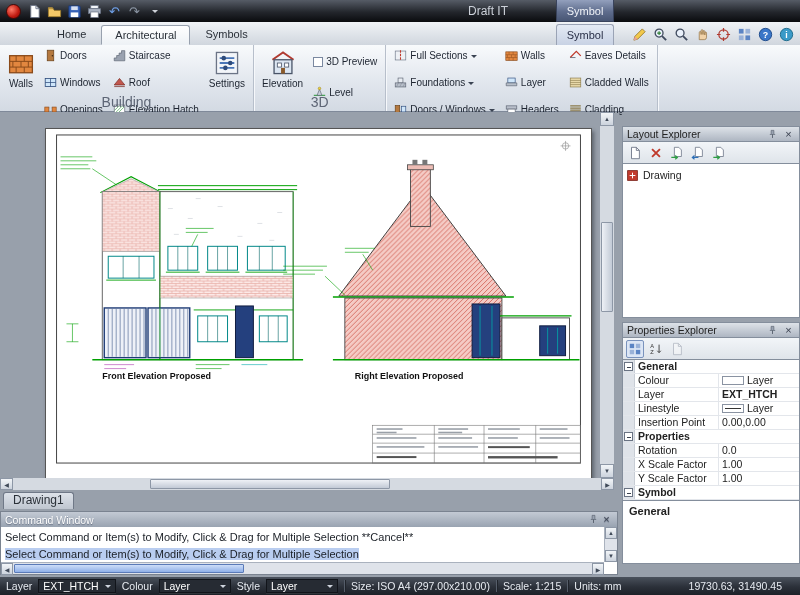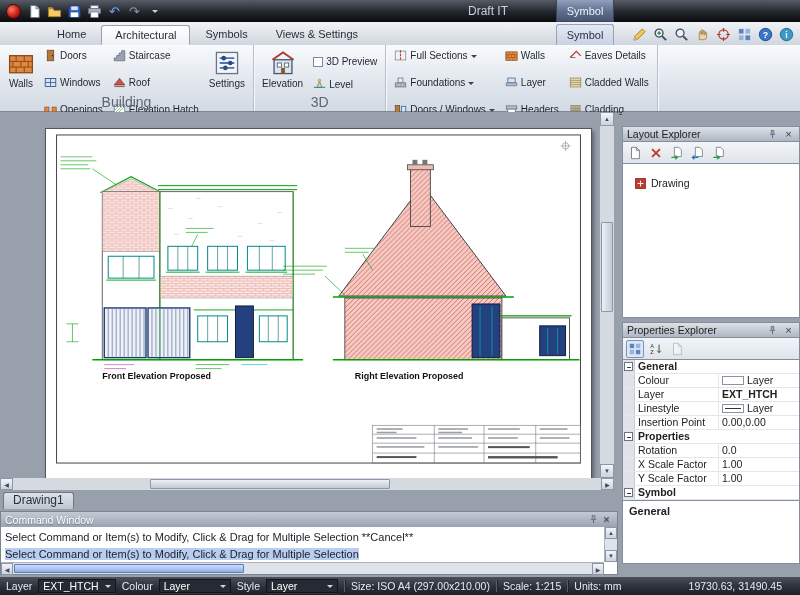--- a/index.html
+++ b/index.html
@@ -70,21 +70,21 @@
 
 
 #rightcol{position:absolute;top:112px;left:622px;width:178px;height:465px;background:#98a0ab}
 #le-gap{height:14px}
 .panel-h{height:16px;background:linear-gradient(#dde2e8,#aeb6c2);border:1px solid #848e9c;display:flex;align-items:center;padding:0 4px;color:#222;font-size:10.5px;gap:3px}
 .ph-ic{width:13px;height:13px;display:flex;align-items:center;justify-content:center;color:#3a4150;font-size:11px;line-height:1}
 .le-toolbar{height:22px;background:linear-gradient(#f2f5f8,#dfe4ea);border:1px solid #848e9c;border-top:none;display:flex;align-items:center;gap:3px;padding:0 3px}
 .tbtn{width:18px;height:18px;display:flex;align-items:center;justify-content:center;border:1px solid transparent;border-radius:2px}
 .tbtn.pressed{background:#dce6f5;border-color:#7a93bd}
 .tbtn.disabled{opacity:.4}
-.le-list{background:#fff;border:1px solid #848e9c;border-top:none;height:154px;padding:11px}
+.le-list{background:#fff;border:1px solid #848e9c;border-top:none;height:154px;padding:3px}
 .le-item{display:flex;align-items:center;gap:4px;height:16px;font-size:10.5px}
 #pe-gap{height:4px}
 #ptable{border:1px solid #848e9c;border-top:none;background:#fff;font-size:10.5px}
 .prow{display:flex;height:14px;border-bottom:1px solid #e3e6eb;align-items:stretch}
 .pgut{width:12px;background:#dfe3e9;border-right:1px solid #c8cdd5;display:flex;align-items:center;justify-content:center;flex:0 0 auto}
 .pname{width:84px;padding:0 3px;border-right:1px solid #e3e6eb;line-height:13px;overflow:hidden;white-space:nowrap;flex:0 0 auto}
 .pval{flex:1;padding:0 3px;line-height:13px;display:flex;align-items:center;gap:3px;overflow:hidden;white-space:nowrap}
 .prow.sec .pname{font-weight:bold;width:auto;border-right:none;flex:1}
 .minusbox{width:9px;height:9px;border:1px solid #6a7383;background:#fff;position:relative}
 .minusbox::after{content:"";position:absolute;left:1.5px;right:1.5px;top:3.5px;height:1px;background:#39404d}
@@ -298,21 +298,20 @@
   </span>
   <span id="apptitle">Draft IT</span>
   <span id="tb-symbol">Symbol</span>
 </div>
 
 <div id="tabrow">
   <div class="tabs">
     <span class="tab">Home</span>
     <span class="tab active">Architectural</span>
     <span class="tab">Symbols</span>
-    <span class="tab">Views &amp; Settings</span>
   </div>
   <span id="tab-symbol-ctx">Symbol</span>
   <span class="tr-icons">
     <span class="qabtn">
         <svg width="15" height="15">
           <use href="#i-pencil"></use>
         </svg>
       </span>
     <span class="qabtn">
         <svg width="15" height="15">
@@ -410,21 +409,21 @@
     <div class="grouplabel">Building</div>
   </div>
 
   <div class="group">
     <div class="bigbtn">
       <svg class="rb26">
           <use href="#i-elev"></use>
         </svg>
       <span>Elevation</span>
     </div>
-    <div class="col" style="padding-top:6px;gap:8px">
+    <div class="col" style="padding-top:6px;gap:16px">
       <div class="sbtn">
           <span class="cb"></span>
           <span>3D Preview</span>
         </div>
       <div class="sbtn">
           <svg class="rb13">
             <use href="#i-level"></use>
           </svg>
           <span>Level</span>
         </div>

